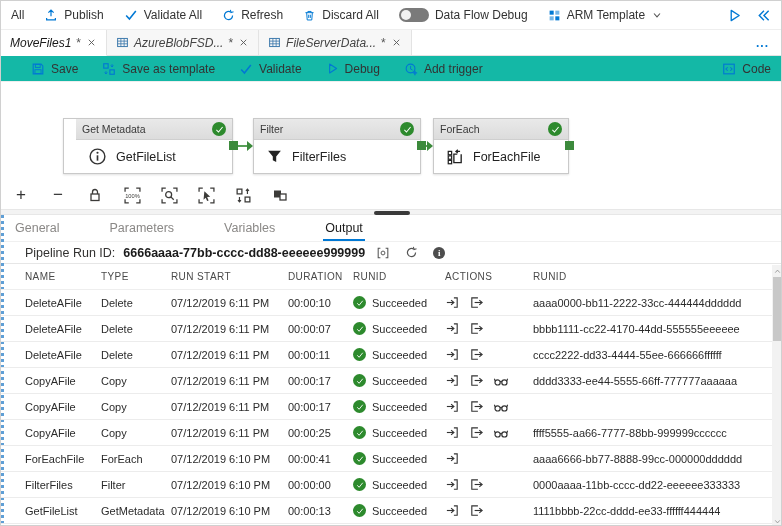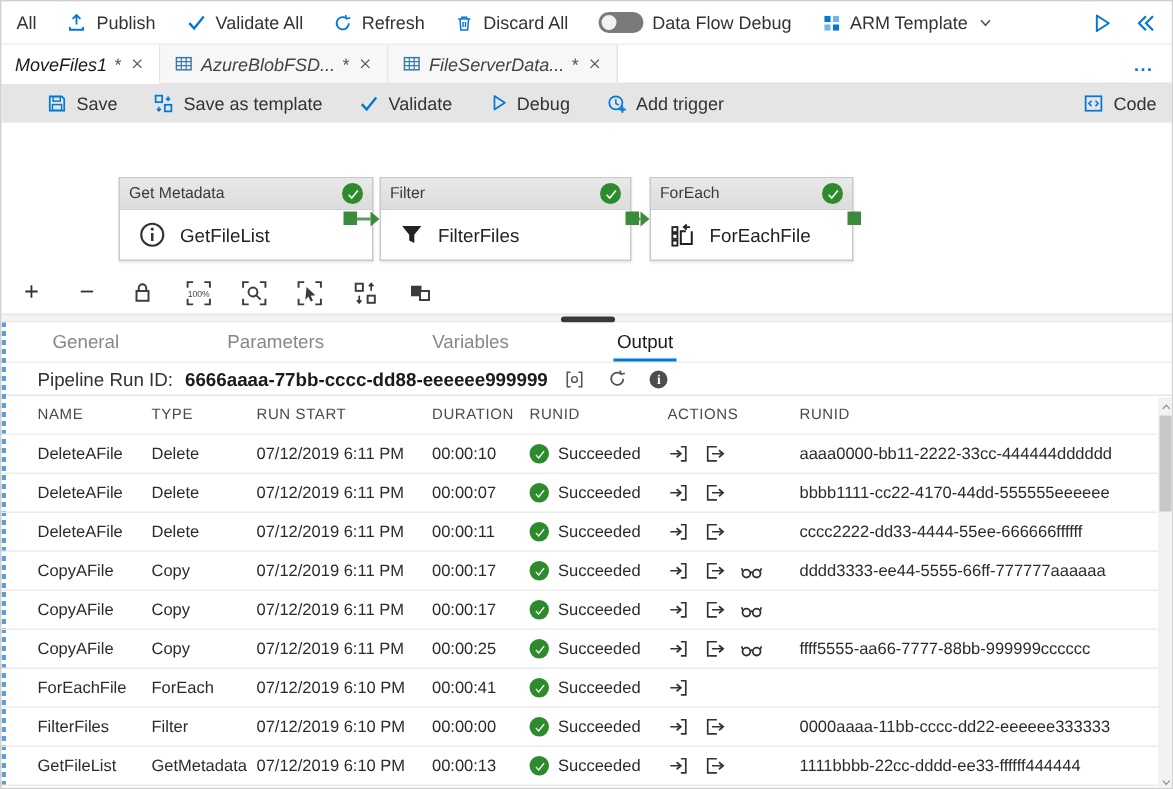--- a/index.html
+++ b/index.html
@@ -21,21 +21,21 @@
   
   .tabstrip { position:absolute; left:0; top:29px; width:782px; height:26px; display:flex; align-items:stretch; border-bottom:1px solid #e3e3e3; background:#fff; font-size:12px; }
   .tab { display:flex; align-items:center; gap:5px; padding:0 9px; border-right:1px solid #e3e3e3; cursor:pointer; font-style:italic; }
   .tab.active { background:#fff; border-bottom:1px solid #fff; margin-bottom:-1px; color:#1a1a1a; }
   .tab.inactive { background:#f7f7f7; color:#444; }
   .tab .dirty { font-style:normal; color:#555; }
   .tab .x { color:#555; display:flex; align-items:center; }
   .tab-more { margin-left:auto; display:flex; align-items:center; padding:0 14px; color:#0078d4; font-weight:bold; letter-spacing:1px; cursor:pointer; }
 
   
-  .ptool { position:absolute; left:0; top:55px; width:782px; height:26px; display:flex; align-items:center; border-bottom:1px solid #eee; background:#e5e5e5; font-size:12px; padding-left:18px; }
+  .ptool { position:absolute; left:0; top:55px; width:782px; height:26px; display:flex; align-items:center; border-bottom:1px solid #eee; background:#14b8a6; font-size:12px; padding-left:18px; }
   .pt-item { display:flex; align-items:center; gap:6px; padding:0 12px; height:100%; cursor:pointer; white-space:nowrap; color:#333; }
   .pt-right { margin-left:auto; padding-right:12px; }
 
   
   .canvas { position:absolute; left:0; top:81px; width:782px; height:127px; background:#fff; }
   .node { position:absolute; top:36px; height:56px; background:#fff; border:1px solid #c9c9c9; box-shadow:0 1px 2px rgba(0,0,0,.12); cursor:pointer; }
   .node-hd { height:21px; background:linear-gradient(#e9e9e9,#dcdcdc); border-bottom:1px solid #cfcfcf; display:flex; align-items:center; padding:0 6px; font-size:10.5px; color:#3a3a3a; }
   .node-hd .badge { margin-left:auto; width:14px; height:14px; border-radius:50%; background:#2d8a2d; display:flex; align-items:center; justify-content:center; color:#fff; }
   .node-bd { height:33px; display:flex; align-items:center; gap:9px; padding:0 12px; font-size:12.5px; color:#222; }
   .conn-sq { position:absolute; width:9px; height:9px; background:#3c8a3c; }
@@ -45,21 +45,21 @@
   .cv-btn { display:flex; align-items:center; justify-content:center; width:20px; height:20px; cursor:pointer; }
   .cv-plus { font-size:17px; color:#333; }
 
   
   .splitter { position:absolute; left:0; top:208px; width:782px; height:6px; background:#f3f3f3; border-top:1px solid #e7e7e7; border-bottom:1px solid #e7e7e7; }
   .splitter .handle { position:absolute; left:373px; top:1px; width:36px; height:4px; background:#3a3a3a; border-radius:2px; cursor:row-resize; }
 
   
   .panel { position:absolute; left:0; top:214px; width:782px; height:312px; background:#fff; }
   .panel-dots { position:absolute; left:0; top:0; width:3px; height:312px; background:repeating-linear-gradient(180deg,#5f9fd6 0 3px, transparent 3px 6px); }
-  .panel-tabs { display:flex; align-items:flex-end; height:27px; padding-left:32px; gap:68px; font-size:12.5px; border-bottom:1px solid #f0f0f0; }
+  .panel-tabs { display:flex; align-items:flex-end; height:27px; padding-left:12px; gap:46px; font-size:12.5px; border-bottom:1px solid #f0f0f0; }
   .ptab { padding:4px 2px 6px; color:#8a8886; cursor:pointer; }
   .ptab.active { color:#1b1b1b; border-bottom:2px solid #0078d4; padding-bottom:4px; }
   .runid-row { display:flex; align-items:center; height:22px; padding-left:24px; font-size:12.5px; border-bottom:1px solid #e6e6e6; gap:8px; }
   .runid-row .rid { font-weight:bold; color:#1b1b1b; }
   .runid-ic { display:flex; align-items:center; justify-content:center; width:20px; height:18px; cursor:pointer; color:#555; }
   .info-dot { width:12px; height:12px; border-radius:50%; background:#4d4d4d; color:#fff; font-size:9px; font-weight:bold; display:flex; align-items:center; justify-content:center; font-family:"Liberation Serif", serif; }
 
   .grid { position:relative; }
   .g-head, .g-row { display:flex; align-items:center; padding-left:24px; }
   .g-head { height:26px; font-size:10px; color:#4a4a4a; letter-spacing:.4px; border-bottom:1px solid #eee; }
@@ -330,21 +330,21 @@
     <div class="pt-item pt-right">
       <svg class="ic tb-blue" width="14" height="14">
           <use href="#s-code"></use>
         </svg>
       <span>Code</span>
     </div>
   </div>
 
   <div class="canvas">
 
-    <div class="node" style="left:78px; width:170px;">
+    <div class="node" style="left:62px; width:170px;padding-left:12px;">
       <div class="node-hd">
         <span>Get Metadata</span>
         <span class="badge">
             <svg class="ic" width="9" height="9">
               <use href="#s-check"></use>
             </svg>
           </span>
       </div>
       <div class="node-bd">
         <svg class="ic" width="19" height="19" style="color:#333">
@@ -672,20 +672,21 @@
             </span>
             <span>Succeeded</span>
           </div>
         <div class="c-act acts">
           <span class="act-btn">
               <svg class="ic" width="15" height="15">
                 <use href="#s-input"></use>
               </svg>
             </span>
         </div>
+        <div class="c-rid">aaaa6666-bb77-8888-99cc-000000dddddd</div>
       </div>
 
       <div class="g-row">
         <div class="c-name">FilterFiles</div>
         <div class="c-type">Filter</div>
         <div class="c-start">07/12/2019 6:10 PM</div>
         <div class="c-dur">00:00:00</div>
         <div class="c-status status-cell">
             <span class="st-badge">
               <svg class="ic" width="8" height="8">

